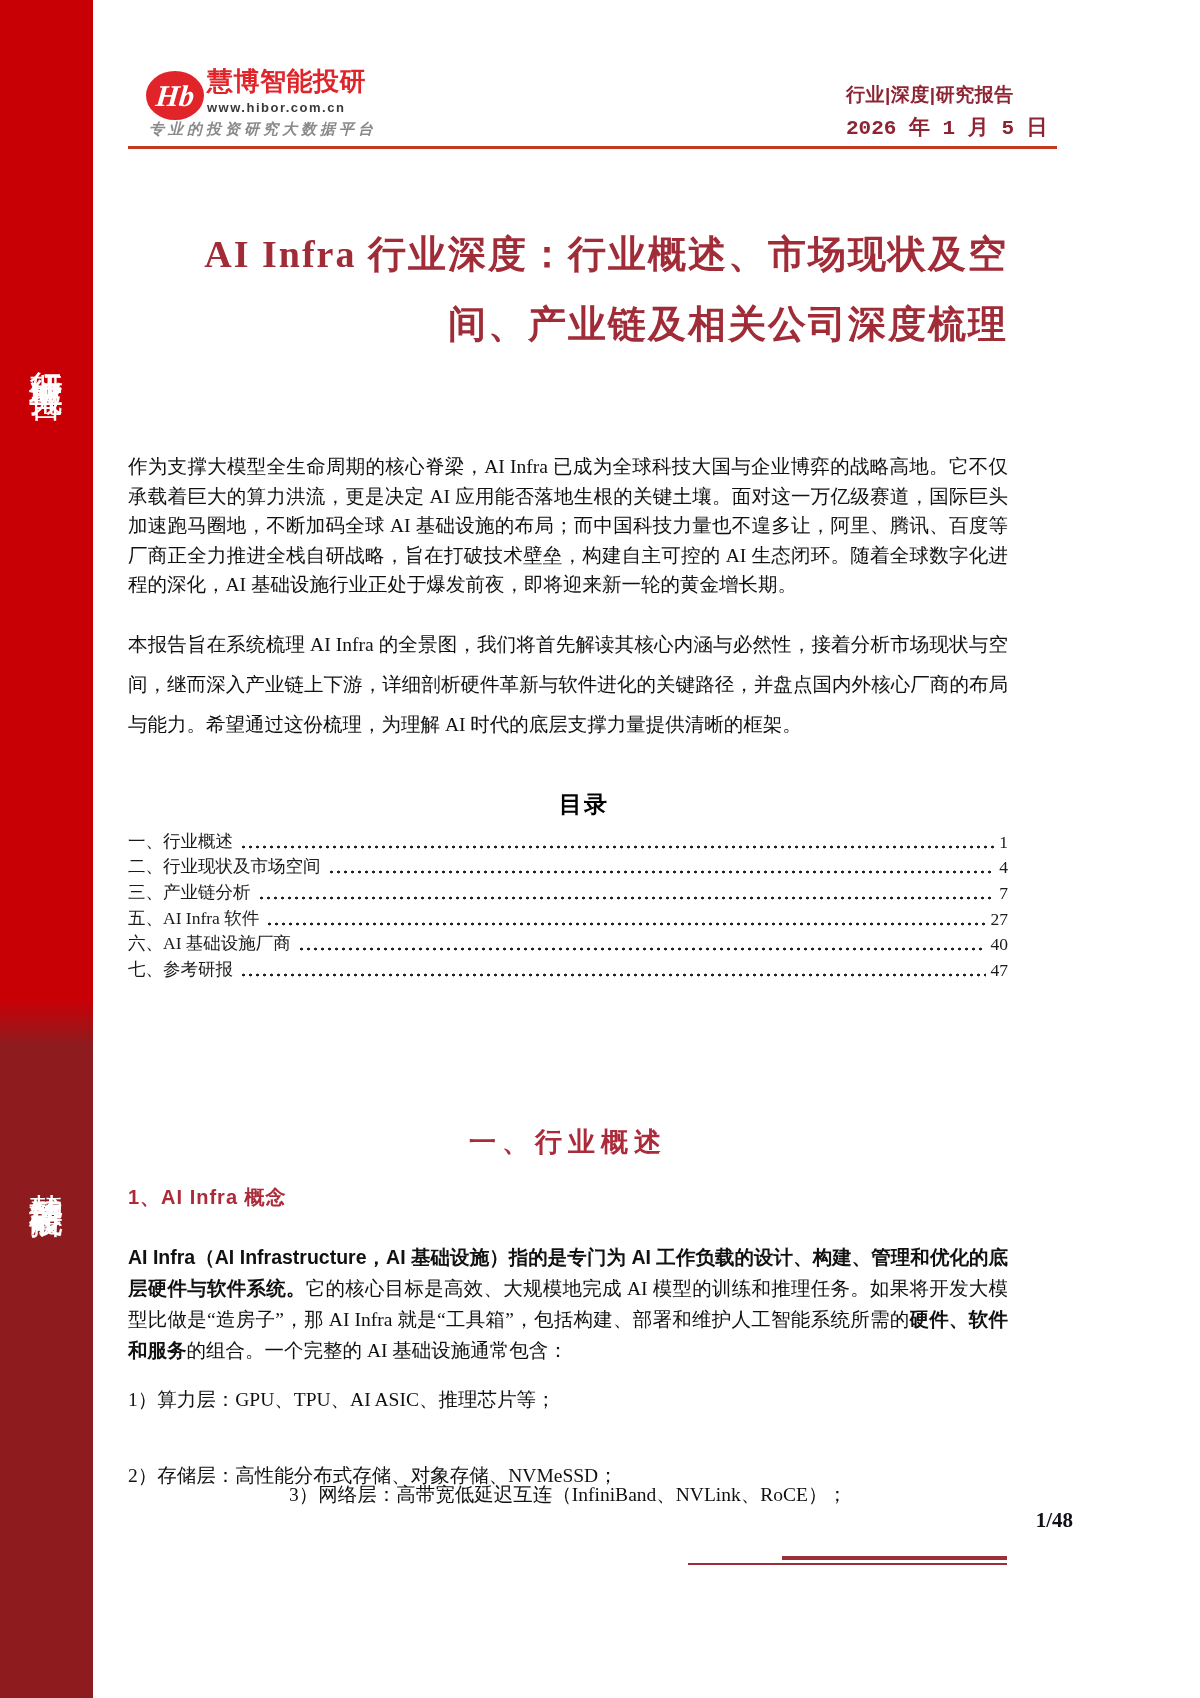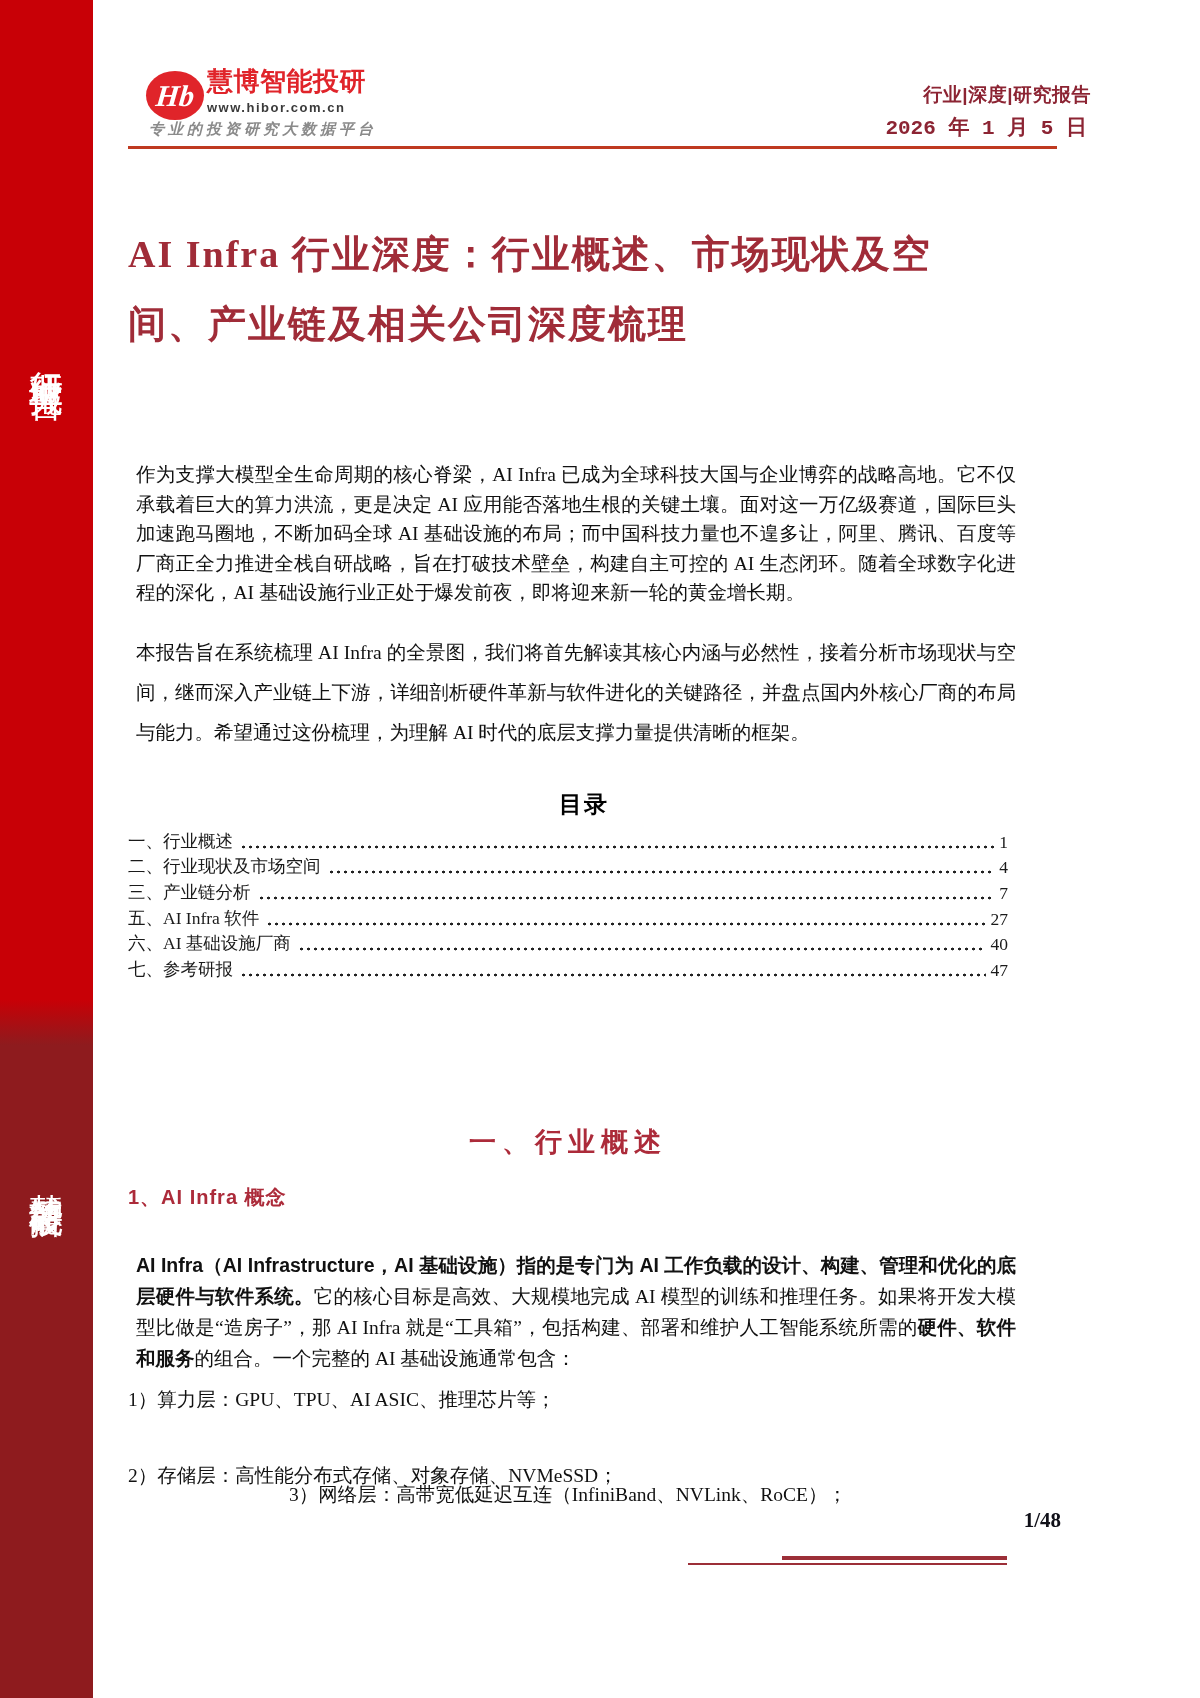--- a/index.html
+++ b/index.html
@@ -51,43 +51,43 @@
   .brand-url{
     position:absolute;left:207px;top:100px;
     color:#3a3a3a;font-family:"Liberation Sans",sans-serif;
     font-weight:bold;font-size:13px;letter-spacing:1.5px;white-space:nowrap;
   }
   .brand-tagline{
     position:absolute;left:149px;top:120px;
     color:#8a8a8a;font-family:"Liberation Serif",serif;
     font-style:italic;font-weight:bold;font-size:15px;letter-spacing:4px;white-space:nowrap;
   }
-  .head-right{position:absolute;left:884px;top:82px;width:207px;text-align:right;}
+  .head-right{position:absolute;left:846px;top:82px;width:207px;text-align:left;}
   .report-category{
     color:var(--header_red);font-family:"Liberation Sans",sans-serif;
     font-weight:bold;font-size:19px;letter-spacing:0.5px;white-space:nowrap;
   }
   .report-date{
     margin-top:5px;padding-right:4px;
     color:var(--header_red);font-family:Liberation Mono, monospace;
     font-weight:bold;font-size:21px;white-space:nowrap;
   }
   .head-rule{position:absolute;left:128px;top:146px;width:929px;height:3px;background:var(--rule_red);}
 
   
   .title{
     position:absolute;left:128px;top:219px;width:880px;margin:0;
     color:var(--title_red);font-family:"Liberation Serif",serif;
-    font-weight:bold;font-size:38px;line-height:70px;text-align:left;letter-spacing:2px;
+    font-weight:bold;font-size:38px;line-height:70px;text-align:right;letter-spacing:2px;
   }
   .title span{display:block;}
 
   
   .body-para{
-    position:absolute;left:128px;width:880px;margin:8px;
+    position:absolute;left:128px;width:880px;margin:0;
     font-size:19.5px;line-height:29.5px;text-align:justify;color:var(--ink);
   }
   .p1{top:452px;}
   .p2{top:625px;line-height:40px;}
   .concept{top:1242px;line-height:30px;}
   .concept b{font-family:"Liberation Sans",sans-serif;font-weight:bold;}
 
   
   .toc-heading{
     position:absolute;left:128px;top:773px;width:880px;margin:16px;
@@ -120,21 +120,21 @@
   .list-item{
     position:absolute;left:128px;width:880px;margin:0;
     font-size:19.5px;line-height:24px;color:var(--ink);white-space:nowrap;
   }
   .li-0{top:1388px;}
   .li-1{top:1464px;}
   .li-2{top:1483px;text-align:center;}
 
   
   .page-indicator{
-    position:absolute;left:132px;top:1508px;width:929px;text-align:right;
+    position:absolute;left:144px;top:1508px;width:929px;text-align:right;
     font-family:"Liberation Serif",serif;font-weight:bold;font-size:21px;color:#101018;
   }
   .foot-rule{position:absolute;background:var(--footer_rule_red);}
   .foot-rule.thick{left:782px;top:1556px;width:225px;height:4px;}
   .foot-rule.thin{left:688px;top:1563px;width:319px;height:2px;}
 </style>
 </head>
 <body>
 
 <div class="page">

